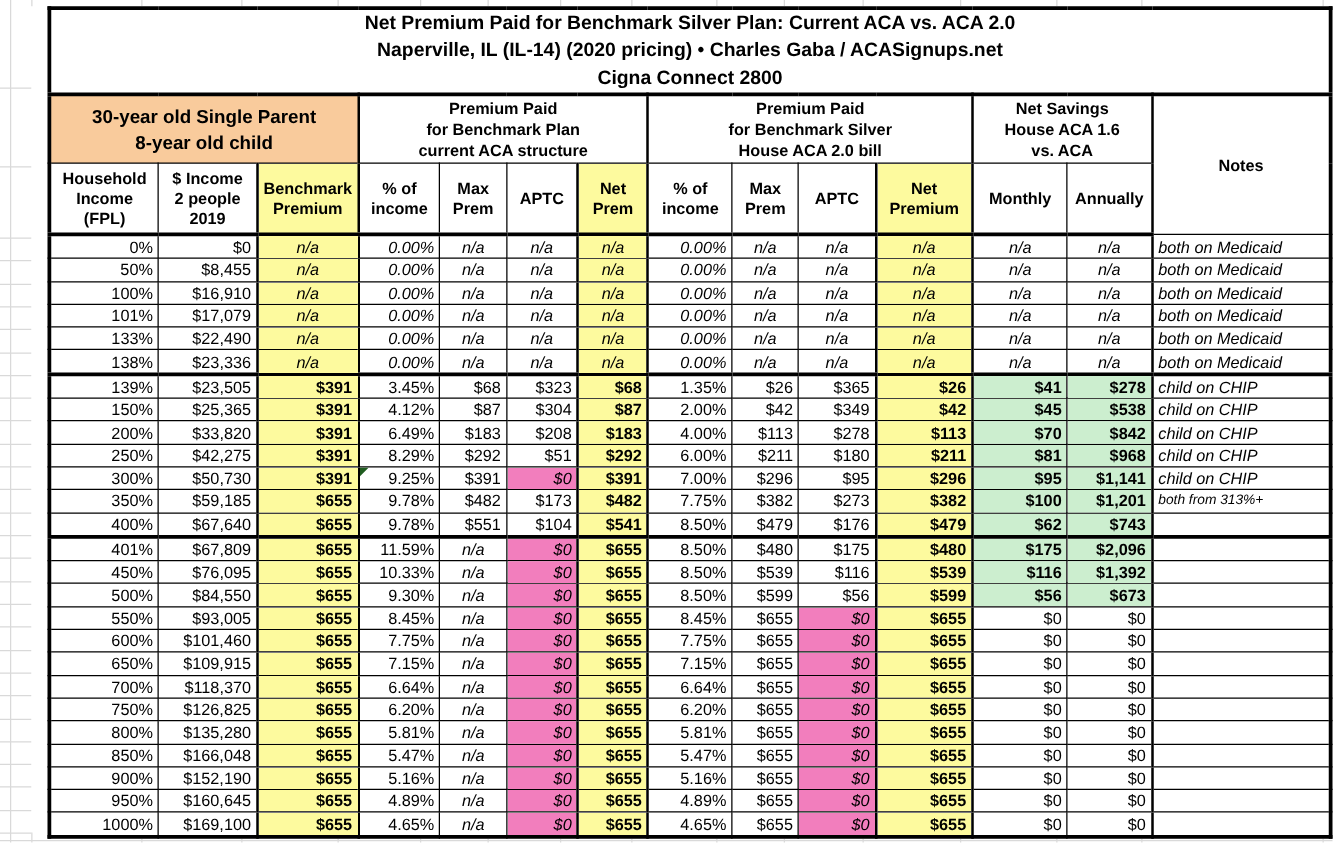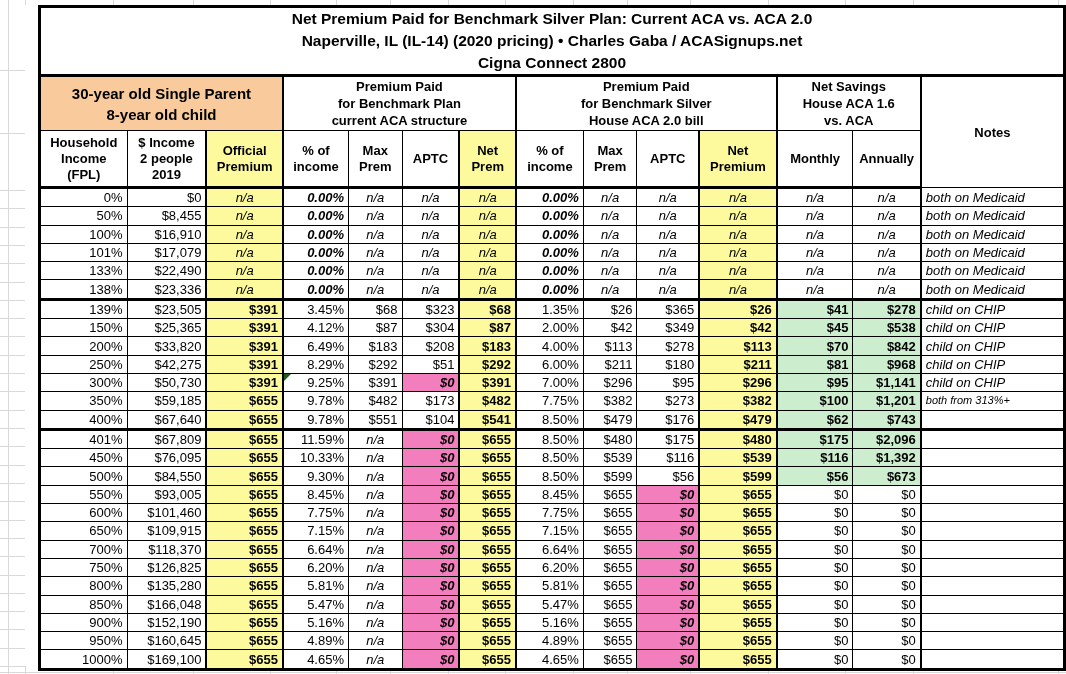--- a/index.html
+++ b/index.html
@@ -32,21 +32,21 @@
   .grp-row th { height:53px; font-weight:bold; font-size:13px; line-height:17px; white-space:pre-line; text-align:center; }
   .grp-row th.orange { background:var(--orange); font-size:15px; line-height:21px; }
   .col-row th { height:55px; font-weight:bold; font-size:13px; line-height:16px; white-space:pre-line; text-align:center; }
 
   tbody td { height:17.3px; line-height:17px; position:relative; }
   .r { text-align:right; }
   .b { font-weight:bold; }
   .yellow { background:var(--yellow); }
   .pink { background:var(--pink) !important; }
   .green { background:var(--green); }
-  .it { font-style:italic;font-weight:bold; }
+  .it { font-style:italic; }
   .na { font-style:italic; text-align:center; font-weight:normal !important; }
   .note { font-style:italic; }
   .small { font-size:11px; }
   .tri {
     position:absolute; left:0; top:0; width:0; height:0;
     border-top:7px solid #1F5C1F; border-right:7px solid transparent;
   }
 </style>
 </head>
 <body>
@@ -183,21 +183,21 @@
 vs. ACA</th>
       <th rowspan="2">Notes</th>
     </tr>
     <tr class="col-row thick-b">
       <th>Household
 Income
 (FPL)</th>
       <th>$ Income
 2 people
 2019</th>
-      <th class="yellow thick-l thick-r">Official
+      <th class="yellow thick-l thick-r">Benchmark
 Premium</th>
       <th>% of
 income</th>
       <th>Max
 Prem</th>
       <th>APTC</th>
       <th class="yellow thick-l thick-r">Net
 Prem</th>
       <th>% of
 income</th>

